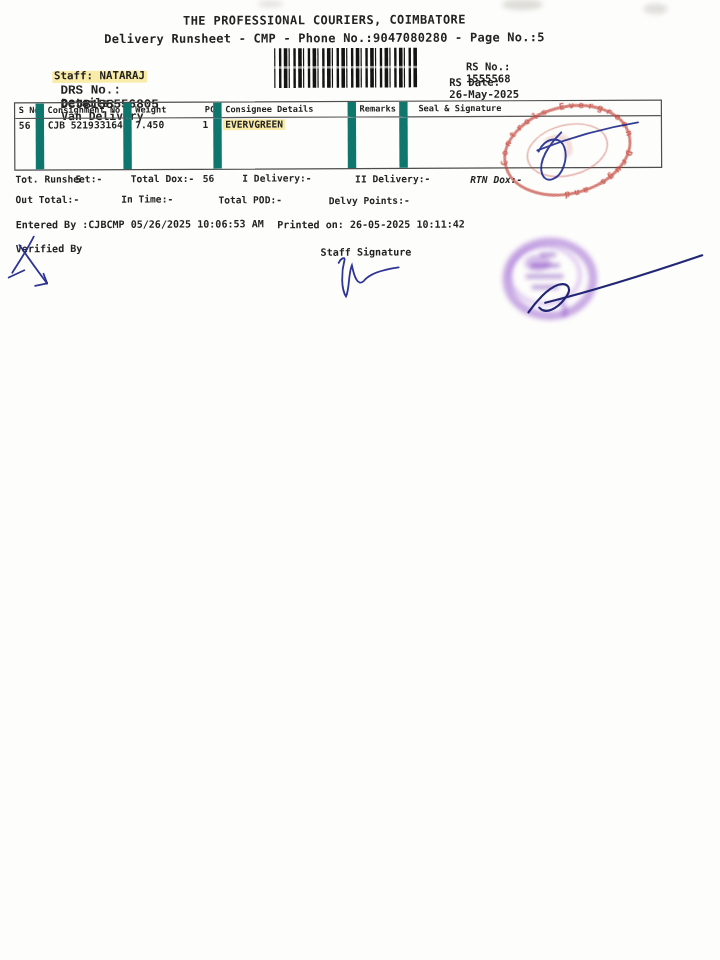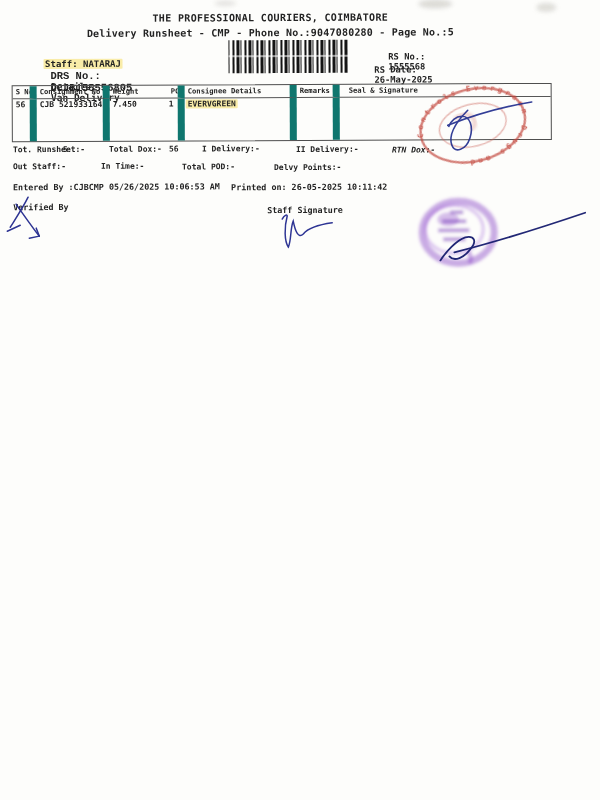--- a/index.html
+++ b/index.html
@@ -145,21 +145,21 @@
     </div>
 
     <span class="abs t-sm" style="left:14px;top:144px;">Tot. Runsheet:-</span>
     <span class="abs t-sm" style="left:64px;top:144px;">5</span>
     <span class="abs t-sm" style="left:110px;top:144px;">Total Dox:-</span>
     <span class="abs t-sm" style="left:170px;top:144px;">56</span>
     <span class="abs t-sm" style="left:203px;top:144px;">I Delivery:-</span>
     <span class="abs t-sm" style="left:297px;top:145px;">II Delivery:-</span>
     <span class="abs t-sm" style="left:393px;top:146px;font-style:italic;">RTN Dox:-</span>
 
-    <span class="abs t-sm" style="left:14px;top:161px;">Out Staff:-</span>
+    <span class="abs t-sm" style="left:14px;top:161px;">Out Total:-</span>
     <span class="abs t-sm" style="left:102px;top:161px;">In Time:-</span>
     <span class="abs t-sm" style="left:183px;top:162px;">Total POD:-</span>
     <span class="abs t-sm" style="left:275px;top:163px;">Delvy Points:-</span>
 
     <span class="abs t-ft" style="left:14px;top:181px;">Entered By :CJBCMP 05/26/2025 10:06:53 AM</span>
     <span class="abs t-ft" style="left:232px;top:182px;">Printed on: 26-05-2025 10:11:42</span>
 
     <span class="abs t-ft" style="left:14px;top:201px;">Verified By</span>
     <span class="abs t-ft" style="left:268px;top:205px;">Staff Signature</span>
 

